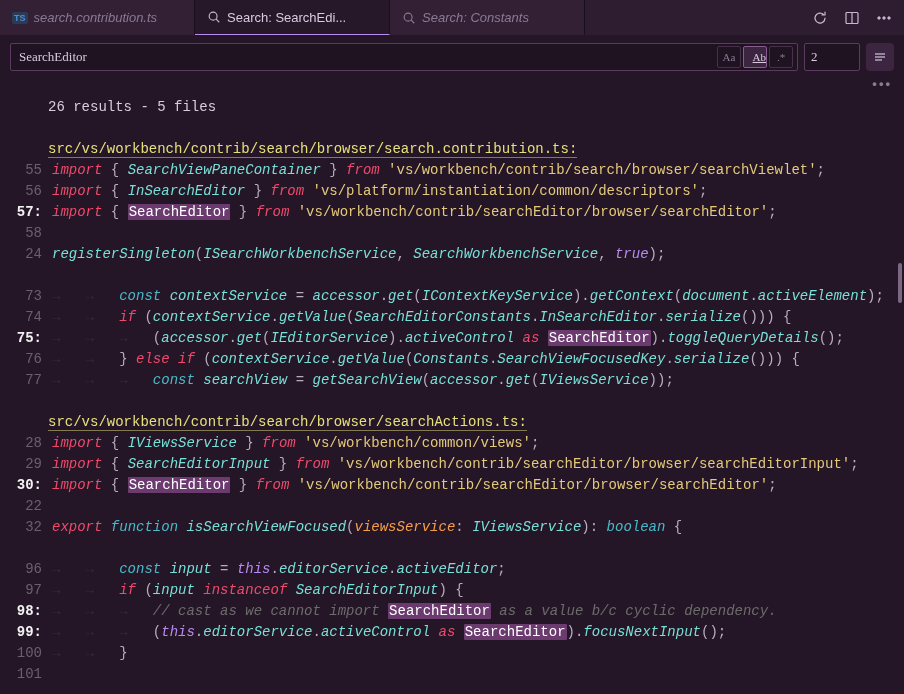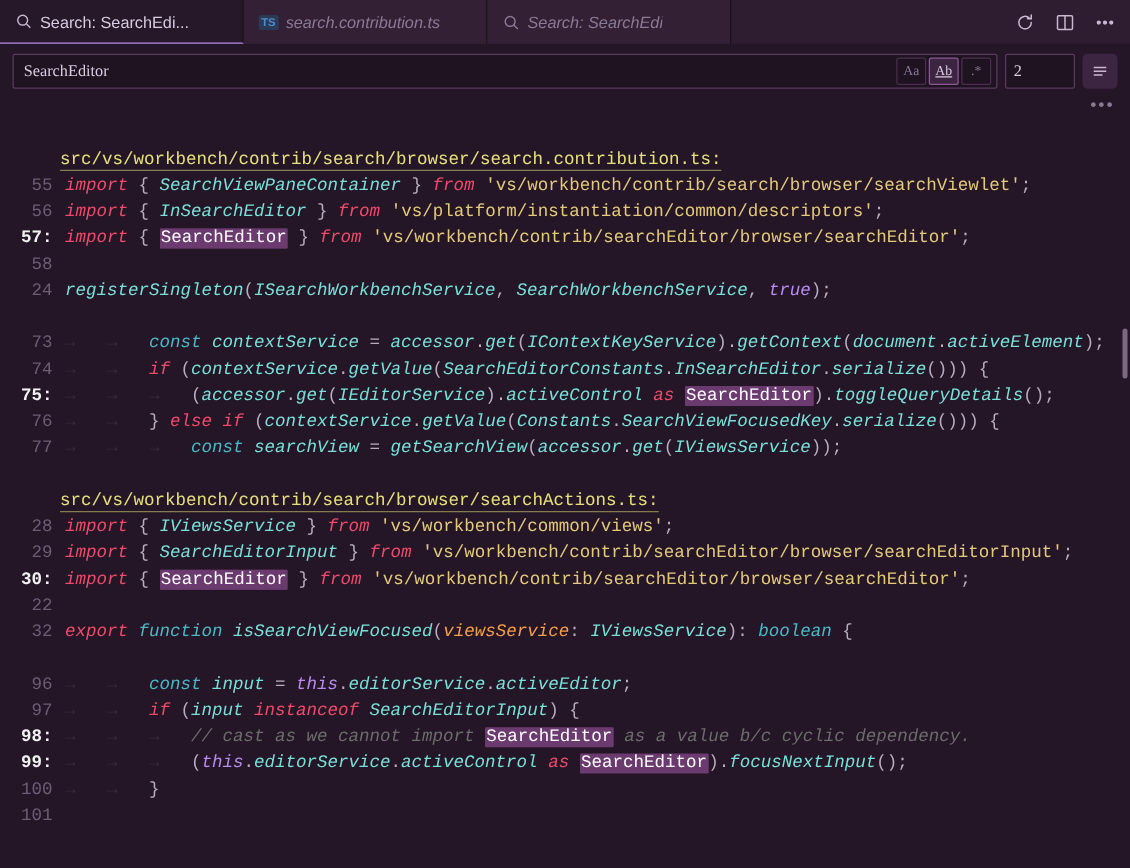--- a/index.html
+++ b/index.html
@@ -44,21 +44,21 @@
   .iconbtn{width:28px;height:28px;display:flex;align-items:center;justify-content:center;border-radius:4px;cursor:pointer;}
   .iconbtn svg{stroke:#c8b8d0;}
 
   
   .searchrow{display:flex;align-items:center;gap:6px;padding:8px 10px;border-bottom:1px solid transparent;}
   .searchbox{flex:1;display:flex;align-items:center;background:#1f1221;border:1px solid var(--border-light);border-radius:2px;height:26px;}
   .searchbox input{flex:1;background:transparent;border:0;outline:0;color:var(--text);font:13px "Segoe UI";padding:0 8px;}
   .sopts{display:flex;gap:2px;padding:0 4px;}
   .sopt{width:22px;height:20px;display:flex;align-items:center;justify-content:center;border:1px solid var(--border);
     border-radius:2px;color:var(--text-dim);font:11px "Segoe UI";cursor:pointer;}
-  .sopt.sel{border-color:#8a5a92;color:var(--text);background:#3c2540;}
+  .sopt.sel{border-color:#8a5a92;color:var(--text);background:#3c2540;justify-content:flex-end;}
   .ctx{width:42px;height:26px;background:#1f1221;border:1px solid var(--border-light);border-radius:2px;
     color:var(--text);font:13px "Segoe UI";display:flex;align-items:center;padding:0 6px;}
   .dots{text-align:right;padding:0 12px 2px 0;color:var(--text-dim);font-weight:bold;letter-spacing:2px;margin-top:-4px;}
 
   
   .results{flex:1;overflow:auto;font:14px/21px Consolas,"Courier New",monospace;padding:4px 0 20px 0;position:relative;}
   .summary{padding:0 0 0 48px;color:var(--text);}
   .blank{height:21px;}
   .filehdr{padding:0 0 0 48px;}
   .filehdr span{color:var(--file);border-bottom:1px solid rgba(230,224,122,0.5);}
@@ -82,37 +82,37 @@
   .sel-span{background:var(--sel);}
 
   .minimap{position:absolute;right:2px;top:170px;width:4px;height:40px;background:#7d6884;border-radius:2px;}
 </style>
 </head>
 <body>
 
 <div class="root">
 
   <div class="tabs">
+    <div class="tab" style="font-style:italic">
+      <span class="ts-icon">TS</span>
+      <span class="lbl">search.contribution.ts</span>
+    </div>
     <div class="tab active">
       <svg width="14" height="14" viewBox="0 0 16 16" fill="none">
           <circle cx="7" cy="7" r="4.5" stroke="#c8b8d0" stroke-width="1.3"></circle>
           <line x1="10.5" y1="10.5" x2="14" y2="14" stroke="#c8b8d0" stroke-width="1.3"></line>
         </svg>
       <span class="lbl">Search: SearchEdi...</span>
     </div>
-    <div class="tab" style="font-style:italic">
-      <span class="ts-icon">TS</span>
-      <span class="lbl">search.contribution.ts</span>
-    </div>
     <div class="tab">
       <svg width="14" height="14" viewBox="0 0 16 16" fill="none">
           <circle cx="7" cy="7" r="4.5" stroke="#8a7a94" stroke-width="1.3"></circle>
           <line x1="10.5" y1="10.5" x2="14" y2="14" stroke="#8a7a94" stroke-width="1.3"></line>
         </svg>
-      <span class="lbl">Search: SearchEdi</span>
+      <span class="lbl">Search: Constants</span>
     </div>
     <div class="tabs-spacer"></div>
     <div class="tabs-actions">
       <div class="iconbtn">
         <svg width="16" height="16" viewBox="0 0 16 16" fill="none">
             <path d="M13 8a5 5 0 1 1-1.5-3.5M13 2v3h-3" stroke="#c8b8d0" stroke-width="1.2" stroke-linecap="round"></path>
           </svg>
       </div>
       <div class="iconbtn">
         <svg width="16" height="16" viewBox="0 0 16 16" fill="none">
@@ -147,20 +147,21 @@
           <line x1="3" y1="5" x2="13" y2="5" stroke="#c8b8d0" stroke-width="1.3"></line>
           <line x1="3" y1="8" x2="13" y2="8" stroke="#c8b8d0" stroke-width="1.3"></line>
           <line x1="3" y1="11" x2="10" y2="11" stroke="#c8b8d0" stroke-width="1.3"></line>
         </svg>
     </div>
   </div>
   <div class="dots">•••</div>
 
   <div class="results">
     <div class="minimap"></div>
+    <div class="summary">26 results - 5 files</div>
     <div class="blank"></div>
     <div id="files">
         <div class="filehdr"><span>src/vs/workbench/contrib/search/browser/search.contribution.ts:</span></div>
         <div class="line"><span class="ln">55</span><span class="code"><span class="k">import</span><span class="pl"> { </span><span class="id">SearchViewPaneContainer</span><span class="pl"> } </span><span class="k">from</span><span class="pl"> </span><span class="s">'vs/workbench/contrib/search/browser/searchViewlet'</span><span class="pl">;</span></span></div>
         <div class="line"><span class="ln">56</span><span class="code"><span class="k">import</span><span class="pl"> { </span><span class="id">InSearchEditor</span><span class="pl"> } </span><span class="k">from</span><span class="pl"> </span><span class="s">'vs/platform/instantiation/common/descriptors'</span><span class="pl">;</span></span></div>
         <div class="line hl"><span class="ln">57</span><span class="code"><span class="k">import</span><span class="pl"> { </span><span class="sel-span"><span class="m">SearchEditor</span></span><span class="pl"> } </span><span class="k">from</span><span class="pl"> </span><span class="s">'vs/workbench/contrib/searchEditor/browser/searchEditor'</span><span class="pl">;</span></span></div>
         <div class="line"><span class="ln">58</span><span class="code"></span></div>
         <div class="line"><span class="ln">24</span><span class="code"><span class="fn">registerSingleton</span><span class="pl">(</span><span class="id">ISearchWorkbenchService</span><span class="pl">, </span><span class="id">SearchWorkbenchService</span><span class="pl">, </span><span class="b">true</span><span class="pl">);</span></span></div>
         <div class="blank"></div>
         <div class="line"><span class="ln">73</span><span class="code"><span class="ws">→   →   </span><span class="k2">const</span><span class="pl"> </span><span class="id">contextService</span><span class="pl"> = </span><span class="id">accessor</span><span class="pl">.</span><span class="fn">get</span><span class="pl">(</span><span class="id">IContextKeyService</span><span class="pl">).</span><span class="fn">getContext</span><span class="pl">(</span><span class="id">document</span><span class="pl">.</span><span class="id">activeElement</span><span class="pl">);</span></span></div>

